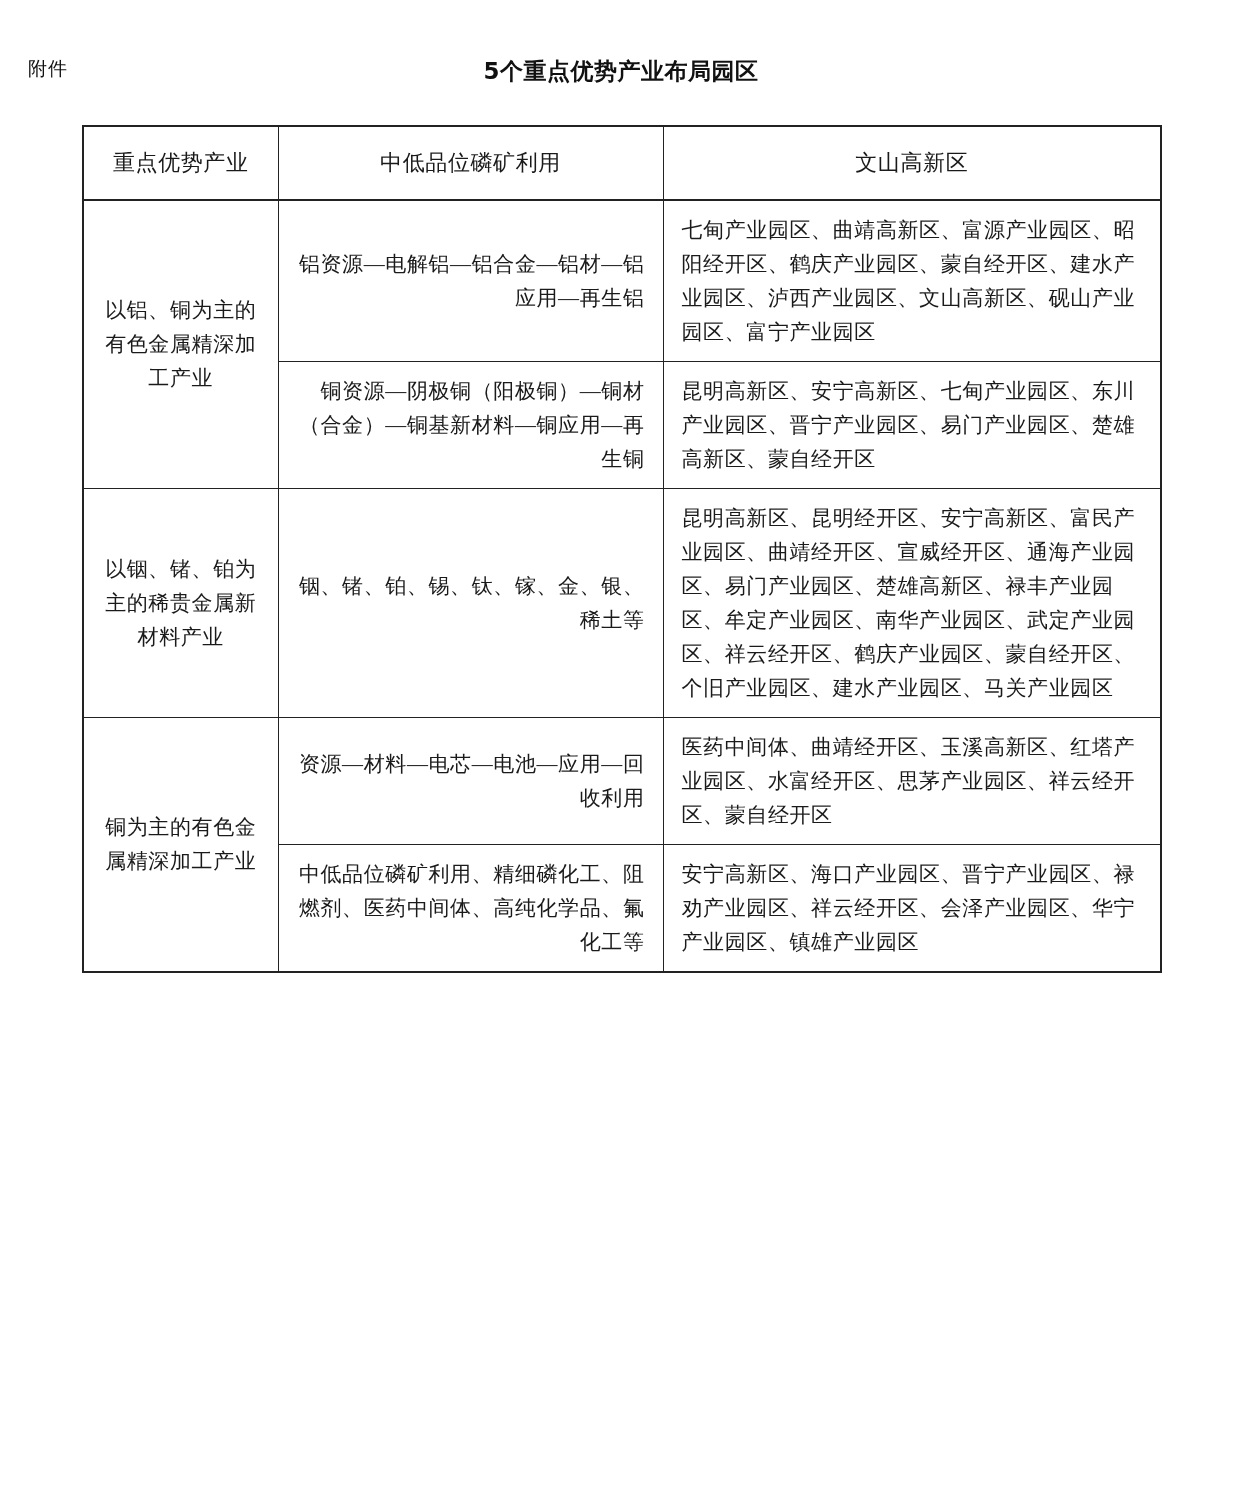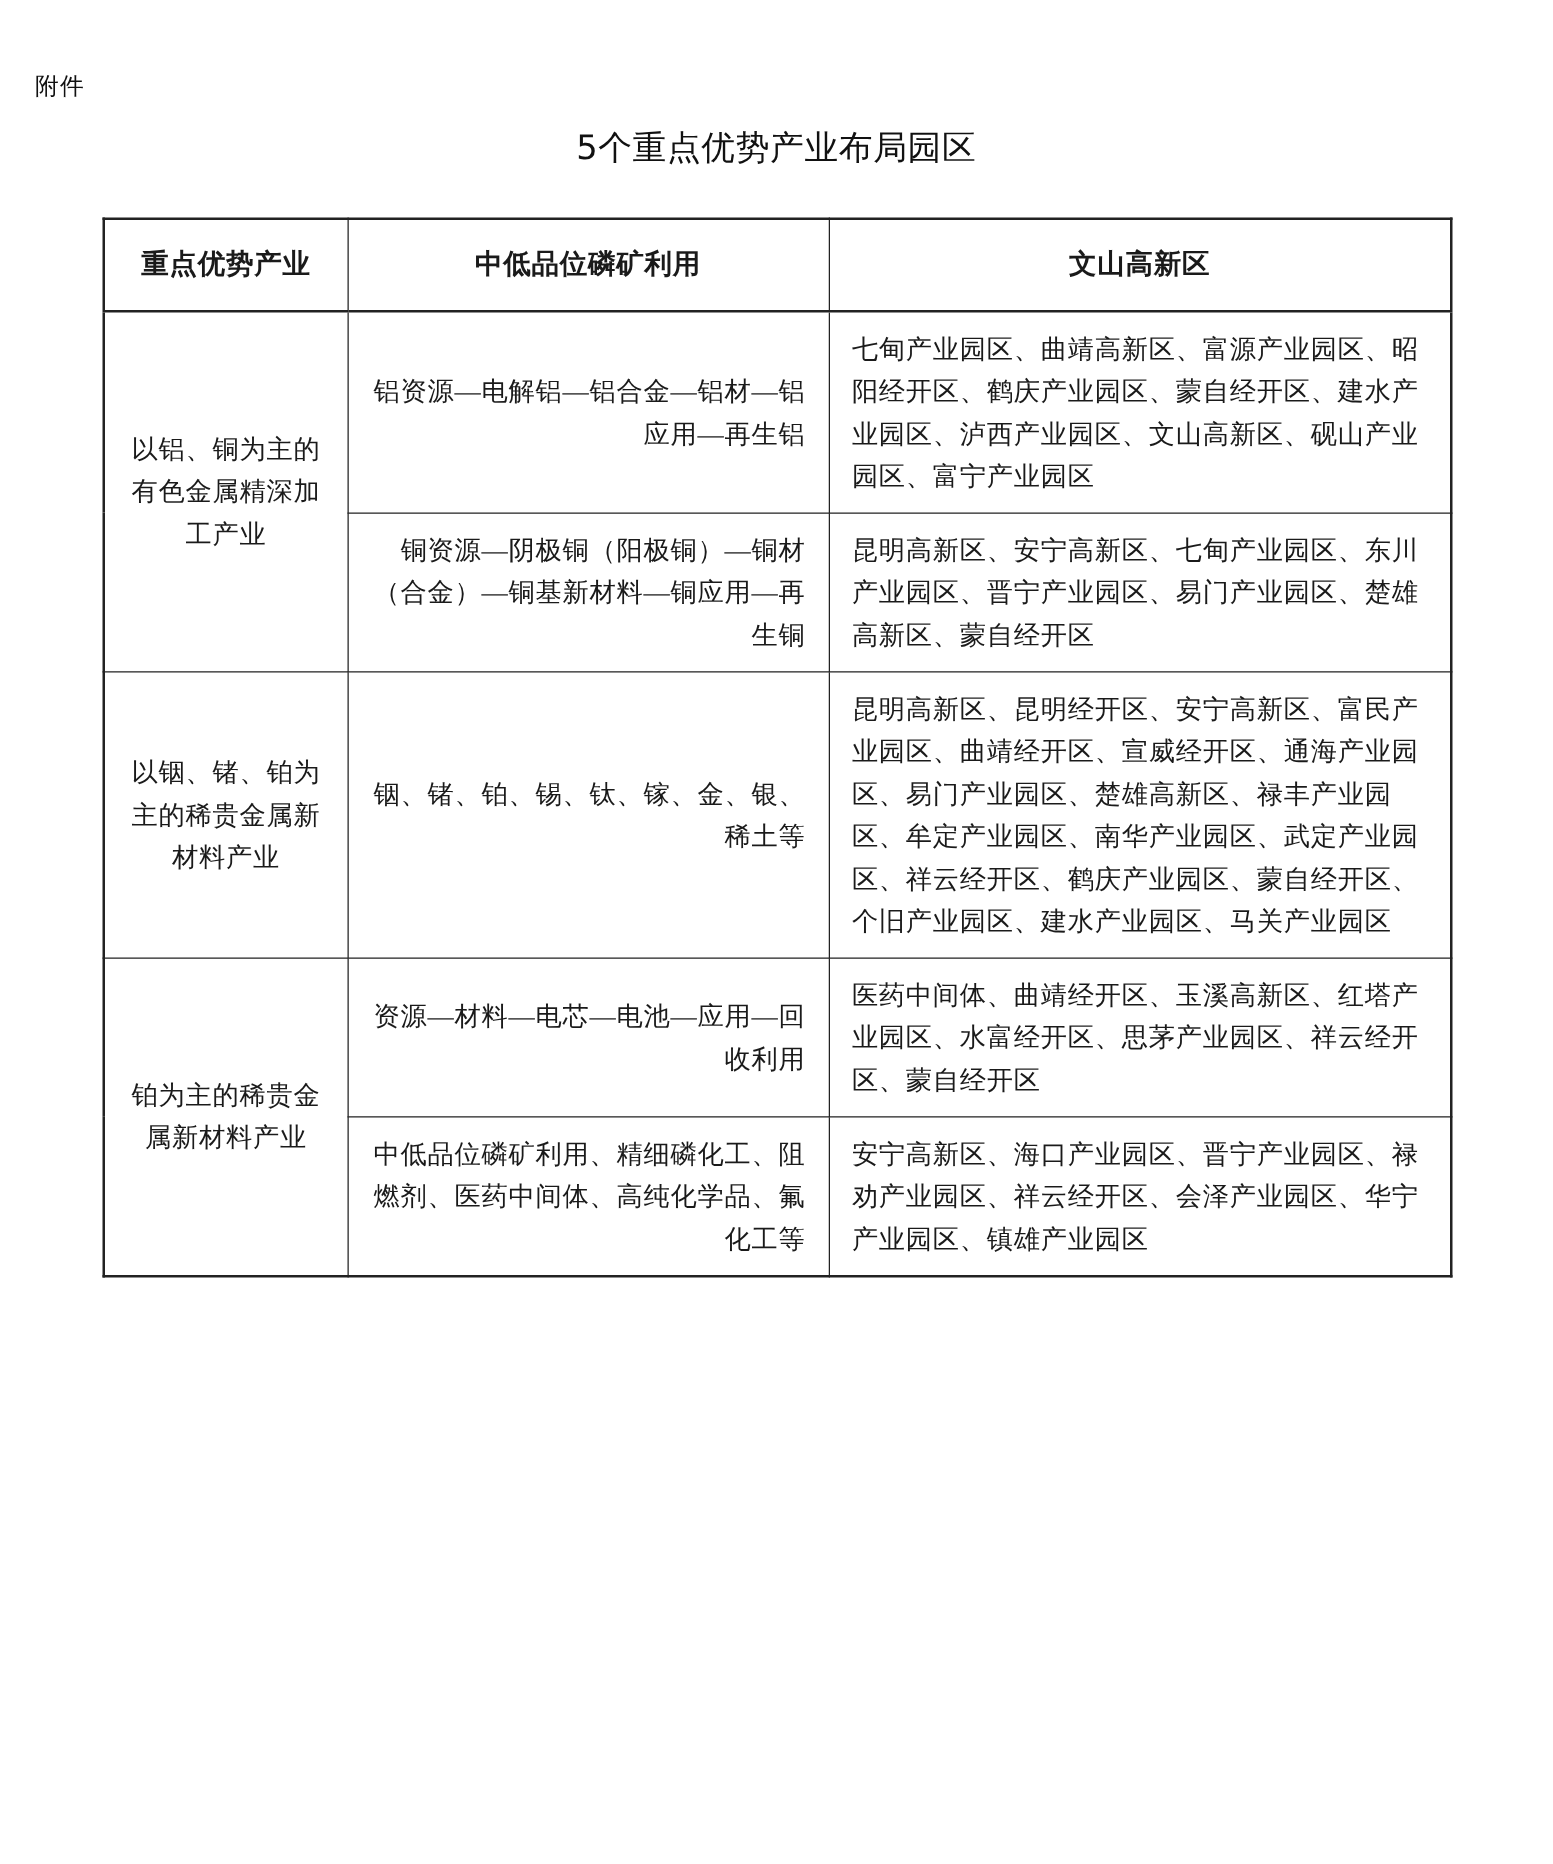--- a/index.html
+++ b/index.html
@@ -27,24 +27,24 @@
     top: 16px;
     font-family: "DejaVu Sans", "Liberation Sans", sans-serif;
     font-size: 19px;
     color: #111;
     letter-spacing: 1px;
     margin-top: 40px;
   }
   .doc-title {
     text-align: center;
     font-family: "DejaVu Sans", "Liberation Sans", sans-serif;
-    font-weight: normal;
-    font-size: 27px;
+    font-weight: bold;
+    font-size: 23px;
     letter-spacing: 0.5px;
-    padding-top: 100px;
+    padding-top: 56px;
     color: #111;
   }
   .table-wrap {
     margin: 38px auto 0 auto;
     width: 1078px;
   }
   table.layout-table {
     border-collapse: collapse;
     width: 1078px;
     table-layout: fixed;
@@ -54,21 +54,21 @@
     border: 1px solid #222;
     vertical-align: middle;
     padding: 12px 18px;
     font-size: 21px;
     line-height: 1.62;
     letter-spacing: 0.6px;
   }
   table.layout-table thead th {
     text-align: center;
     font-family: "DejaVu Sans", "Liberation Sans", sans-serif;
-    font-weight: bold;
+    font-weight: normal;
     font-size: 22px;
     padding: 18px 10px;
     border-bottom: 2px solid #222;
   }
   col.c1 { width: 195px; }
   col.c2 { width: 385px; }
   col.c3 { width: 498px; }
 
   td.industry {
     text-align: center;
@@ -140,21 +140,21 @@
           </td>
           <td class="chain">
             <span class="cell-text">铟、锗、铂、锡、钛、镓、金、银、稀土等</span>
           </td>
           <td class="parks">
             <span class="cell-text">昆明高新区、昆明经开区、安宁高新区、富民产业园区、曲靖经开区、宣威经开区、通海产业园区、易门产业园区、楚雄高新区、禄丰产业园区、牟定产业园区、南华产业园区、武定产业园区、祥云经开区、鹤庆产业园区、蒙自经开区、个旧产业园区、建水产业园区、马关产业园区</span>
           </td>
         </tr>
         <tr>
           <td class="industry" rowspan="2">
-            <span class="cell-text">铂为主的稀贵金属新材料产业</span>
+            <span class="cell-text">铜为主的有色金属精深加工产业</span>
           </td>
           <td class="chain">
             <span class="cell-text">资源—材料—电芯—电池—应用—回收利用</span>
           </td>
           <td class="parks">
             <span class="cell-text">医药中间体、曲靖经开区、玉溪高新区、红塔产业园区、水富经开区、思茅产业园区、祥云经开区、蒙自经开区</span>
           </td>
         </tr>
         <tr>
           <td class="chain">

